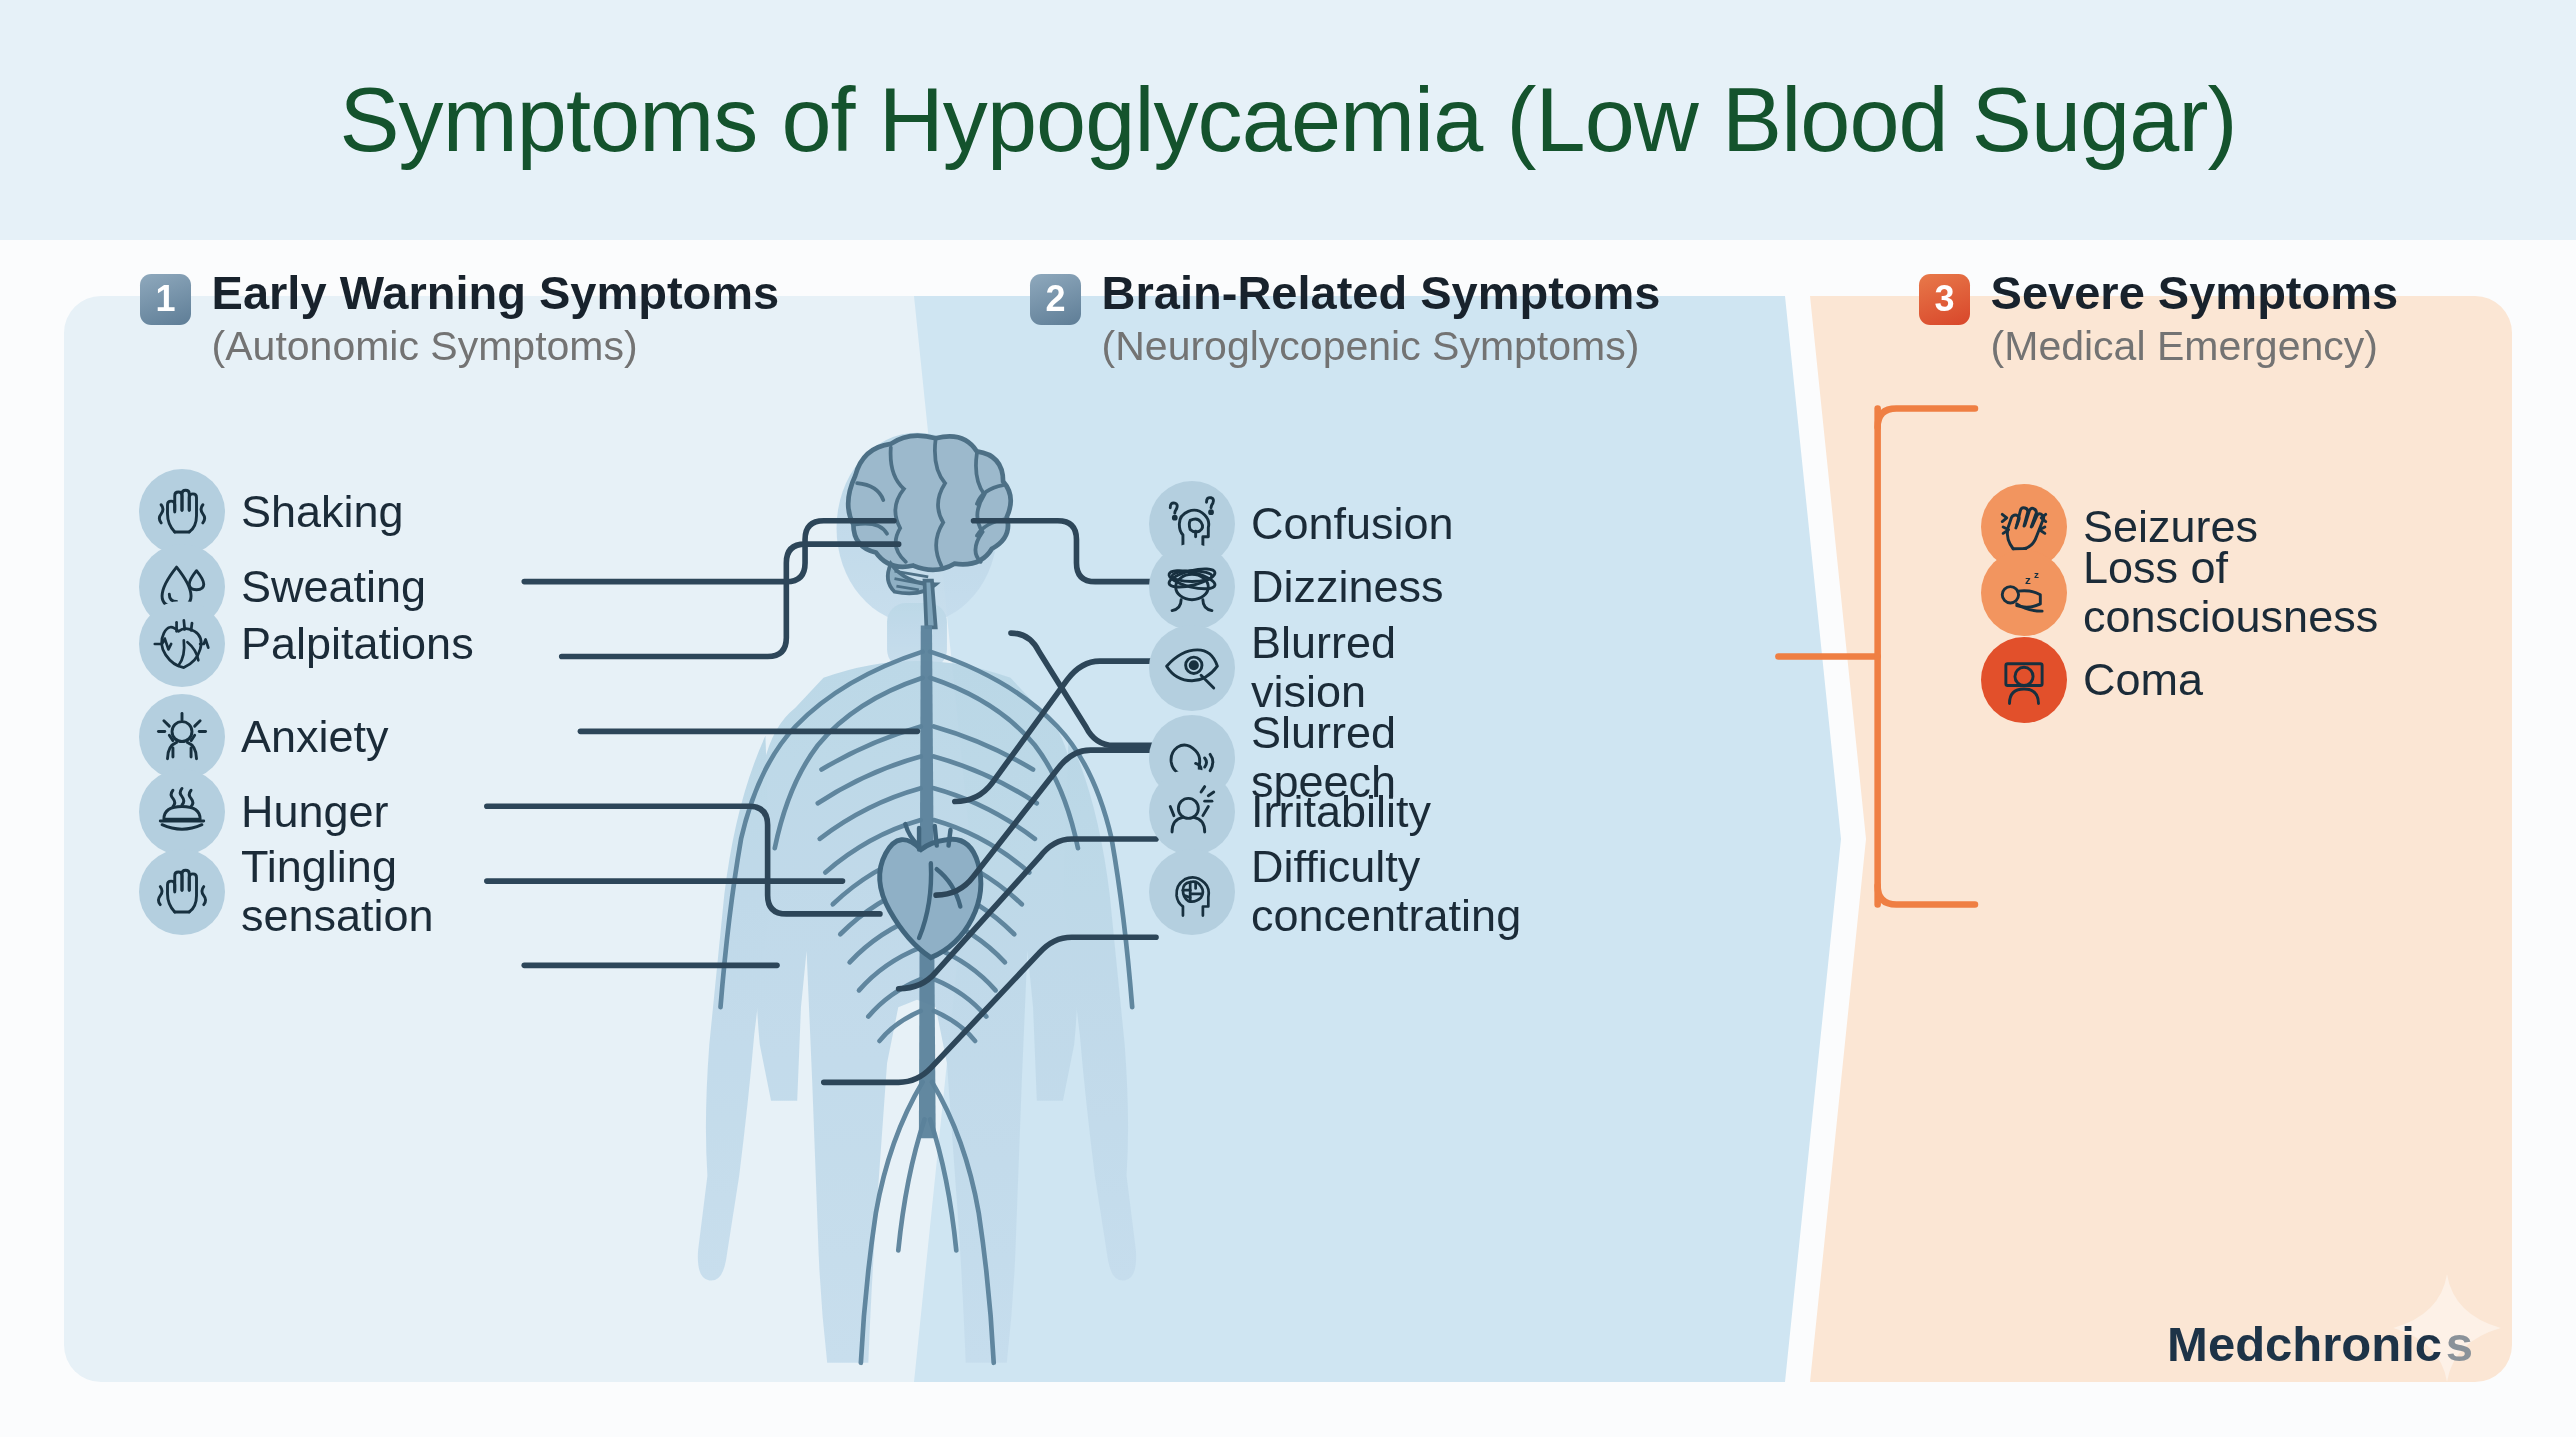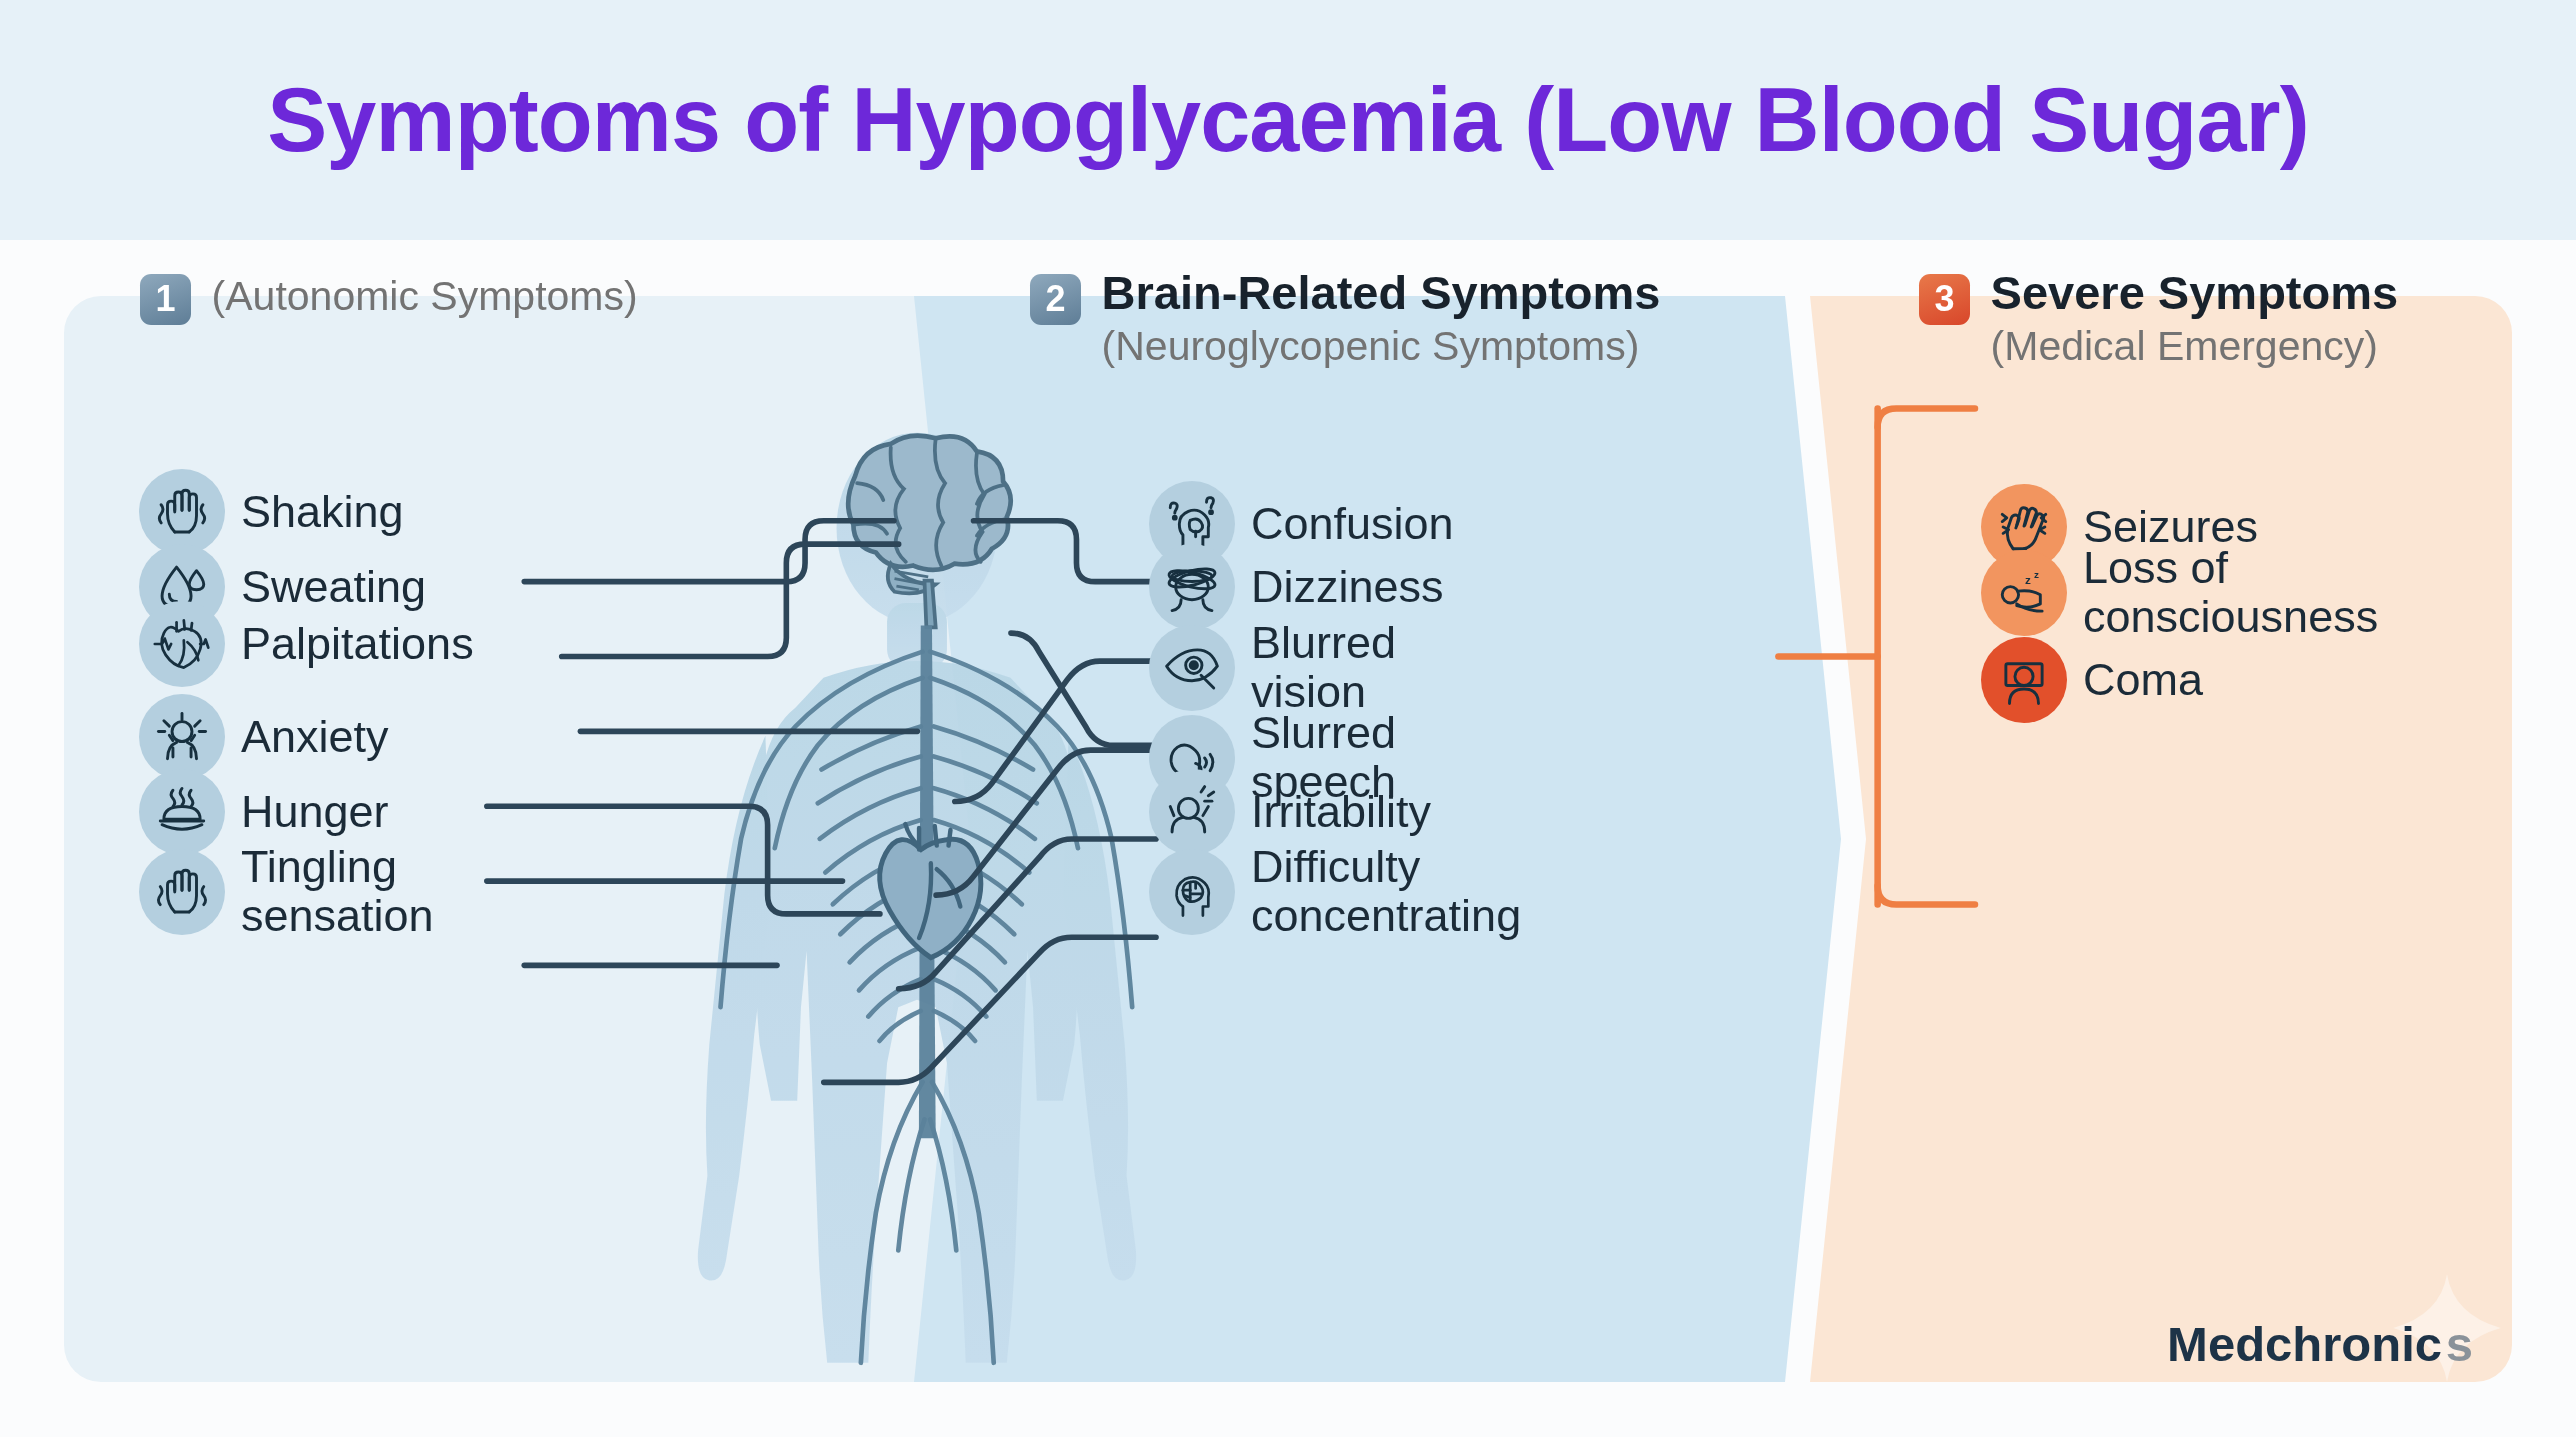--- a/index.html
+++ b/index.html
@@ -11,21 +11,21 @@
     position:relative;
   }
 
   
   #header-band{
     position:absolute; left:0; top:0; width:2576px; height:240px;
     background:#e6f1f8;
     display:flex; align-items:center; justify-content:center;
   }
   #page-title{
-    font-size:90px; font-weight:bold; color:#6d28d9;
+    font-size:90px; font-weight:normal; color:#14532d;
     letter-spacing:-0.9px; white-space:nowrap;
   }
 
   
   #stage{
     position:absolute; left:0; top:240px; width:2576px; height:1198px;
     background:#fbfcfd;
   }
 
   
@@ -254,20 +254,21 @@
       <path d="M2006 180 V710"></path>
       <path d="M2006 200 Q2006 180 2026 180 H2110"></path>
       <path d="M2006 690 Q2006 710 2026 710 H2110"></path>
     </g>
   </svg>
 
   <div class="panel-head" id="head-1">
     <div class="head-row">
       <div class="badge badge-blue">1</div>
       <div>
+        <div class="head-title">Early Warning Symptoms</div>
         <div class="head-sub">(Autonomic Symptoms)</div>
       </div>
     </div>
   </div>
 
   <div class="sym-list" id="list-1">
 
     <div class="sym-item" style="top:0px;">
       <div class="sym-icon ic-blue">
         <svg viewBox="0 0 64 64" fill="none" stroke="#17303f" stroke-width="3.2" stroke-linecap="round" stroke-linejoin="round">

